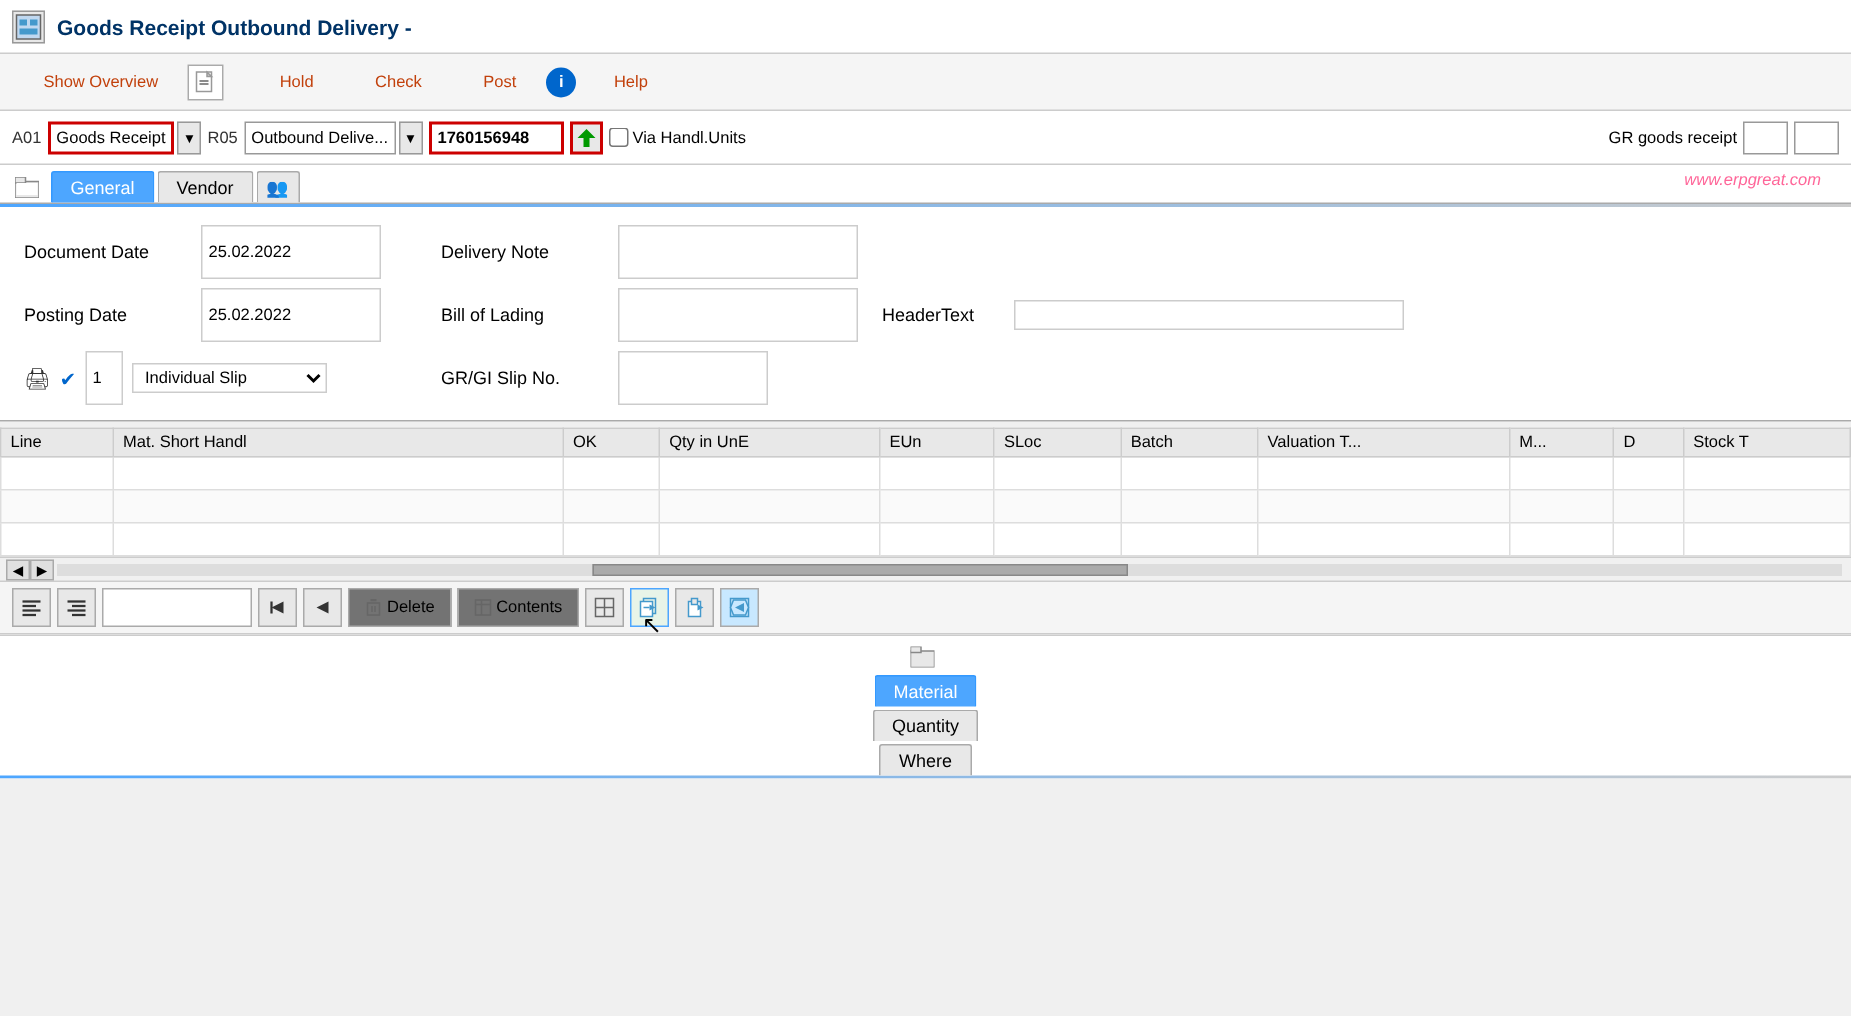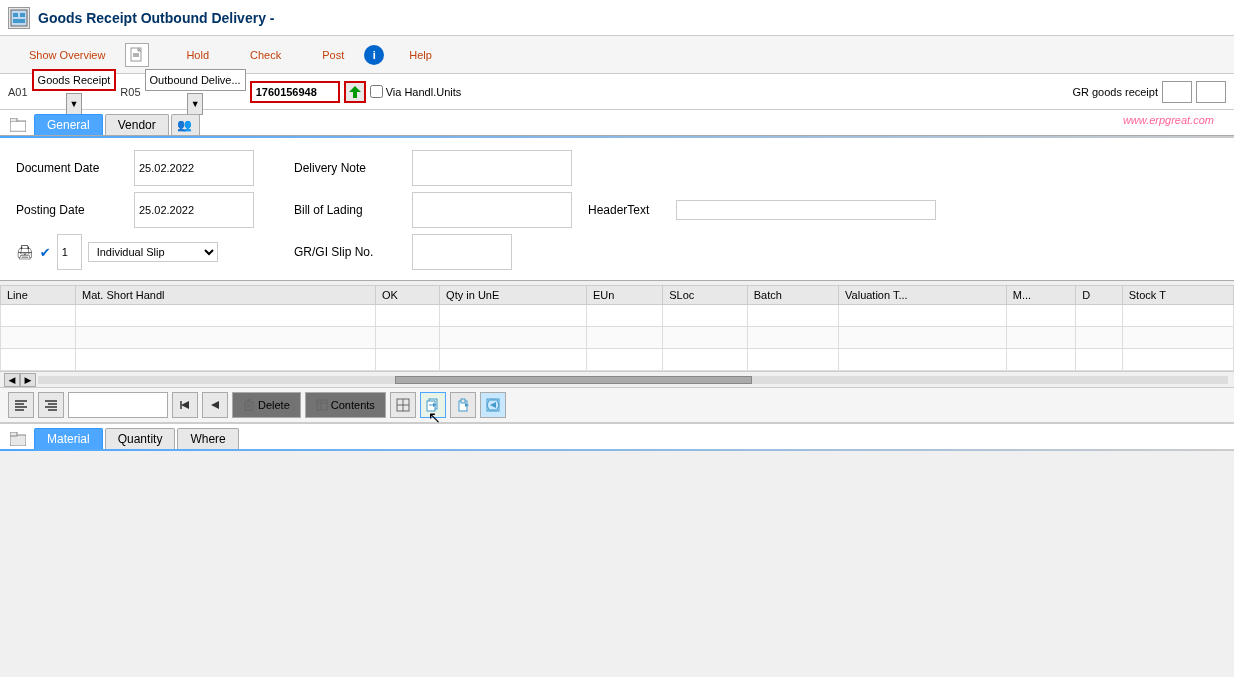--- a/index.html
+++ b/index.html
@@ -67,21 +67,21 @@
     .toolbar-row {
       background: #fff;
       border-bottom: 1px solid #ccc;
       padding: 4px 8px;
       display: flex;
       align-items: center;
       gap: 4px;
       height: 36px;
     }
     .combo-group {
-      display: flex; align-items: center; gap: 2px; flex-direction: column;
+      display: flex; align-items: center; gap: 2px;
     }
     .combo-label {
       font-size: 11px; color: #333;
     }
     .combo-box {
       border: 1px solid #999;
       background: #fff;
       padding: 1px 4px;
       height: 22px;
       font-size: 11px;
@@ -335,20 +335,21 @@
 
     
     .bottom-tab-section {
       background: #fff;
       border-top: 1px solid #ccc;
     }
     .bottom-tab-header {
       display: flex; align-items: center;
       padding: 4px 8px 0 8px;
       gap: 2px;
+      flex-direction: column;
     }
     .bottom-folder-icon {
       width: 20px; height: 20px;
       display: flex; align-items: center; justify-content: center;
       color: #666; font-size: 14px;
       margin-right: 4px;
     }
 
     .section-divider {
       height: 2px;

